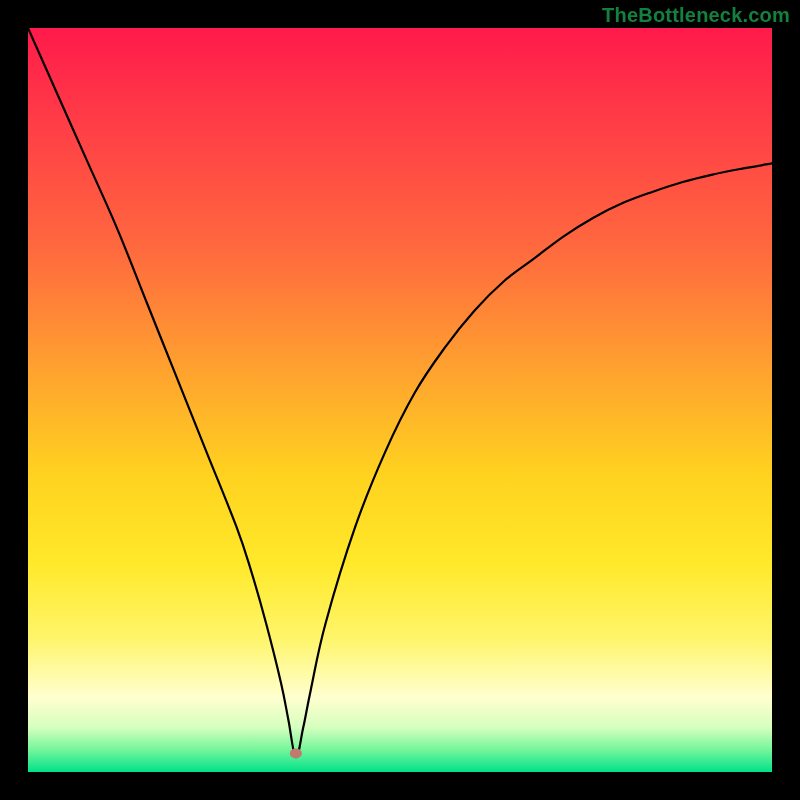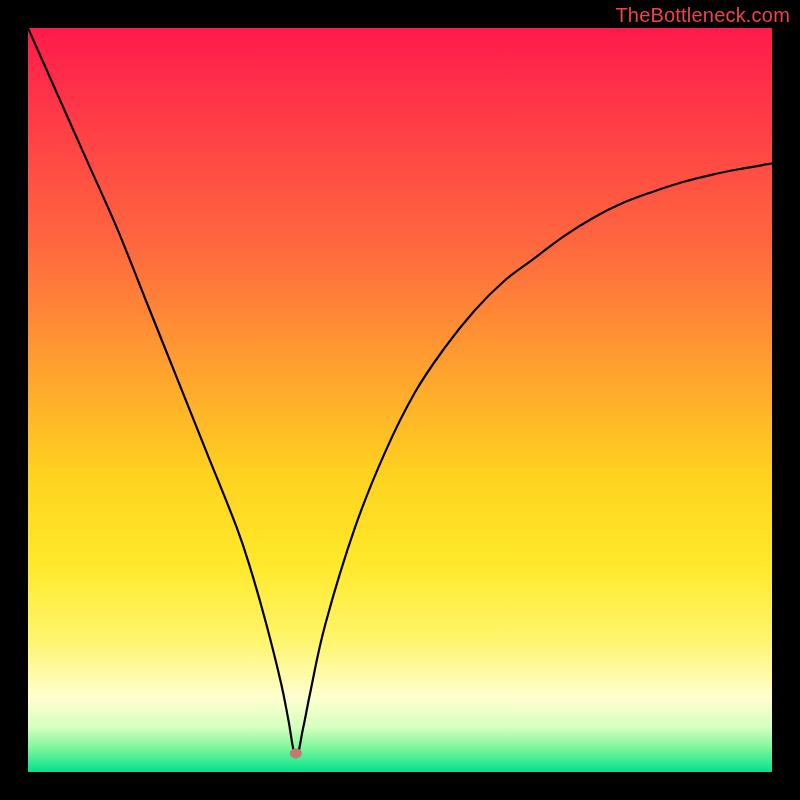--- a/index.html
+++ b/index.html
@@ -43,23 +43,23 @@
     position: absolute;
     left: 0;
     top: 0;
     width: 744px;
     height: 744px;
   }
   .watermark {
     position: absolute;
     top: 4px;
     right: 10px;
-    color: #ef4444;
+    color: #15803d;
     font-size: 20px;
-    font-weight: 400;
+    font-weight: 700;
     letter-spacing: 0.2px;
     user-select: none;
   }
 </style>
 </head>
 <body>
 
 <div class="frame">
   <div class="watermark">TheBottleneck.com</div>
 

